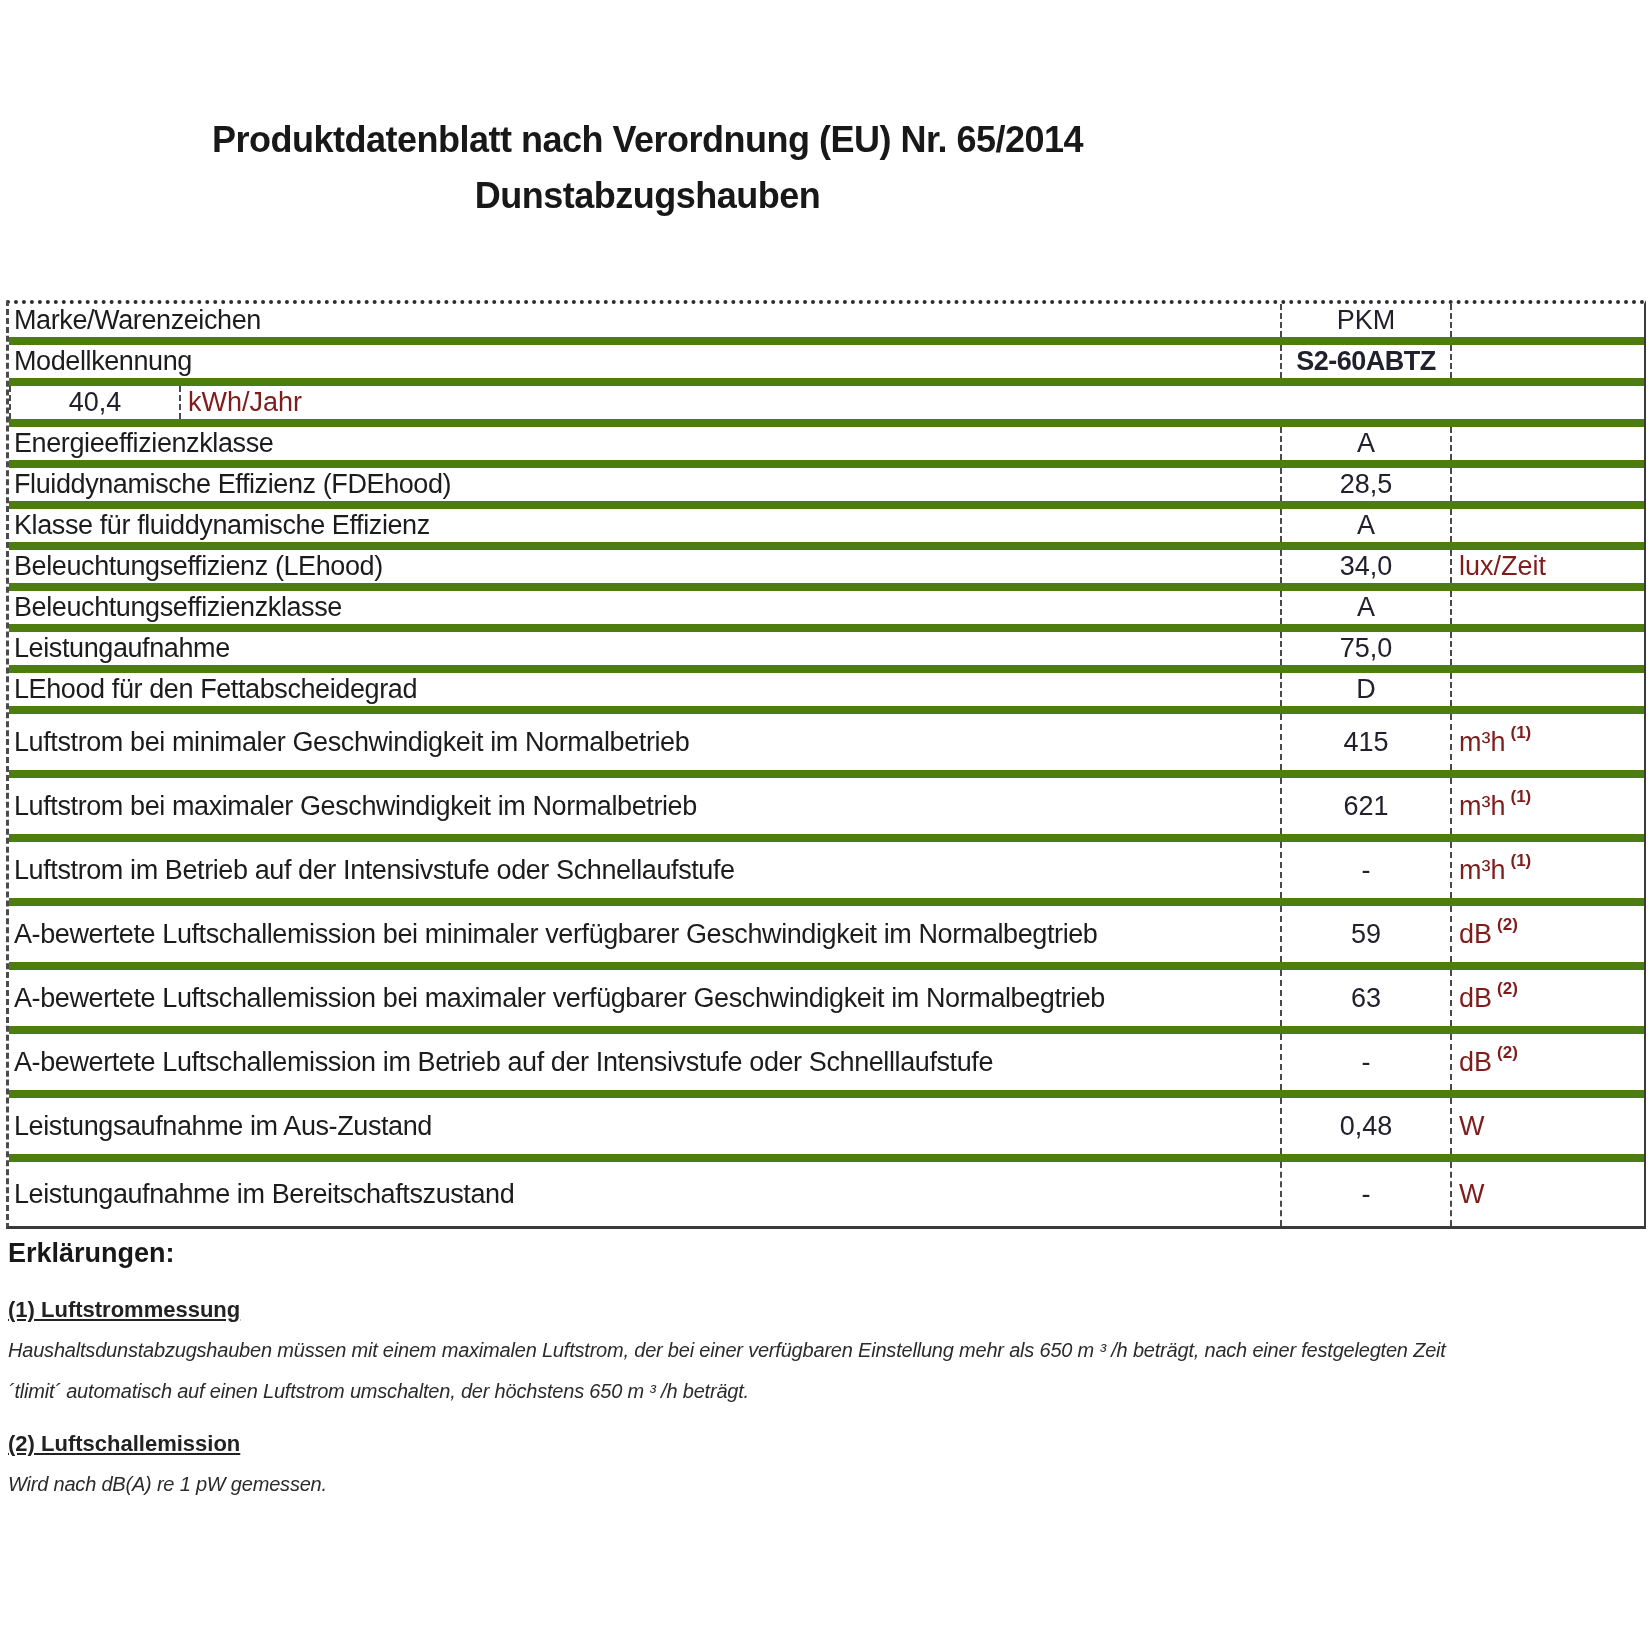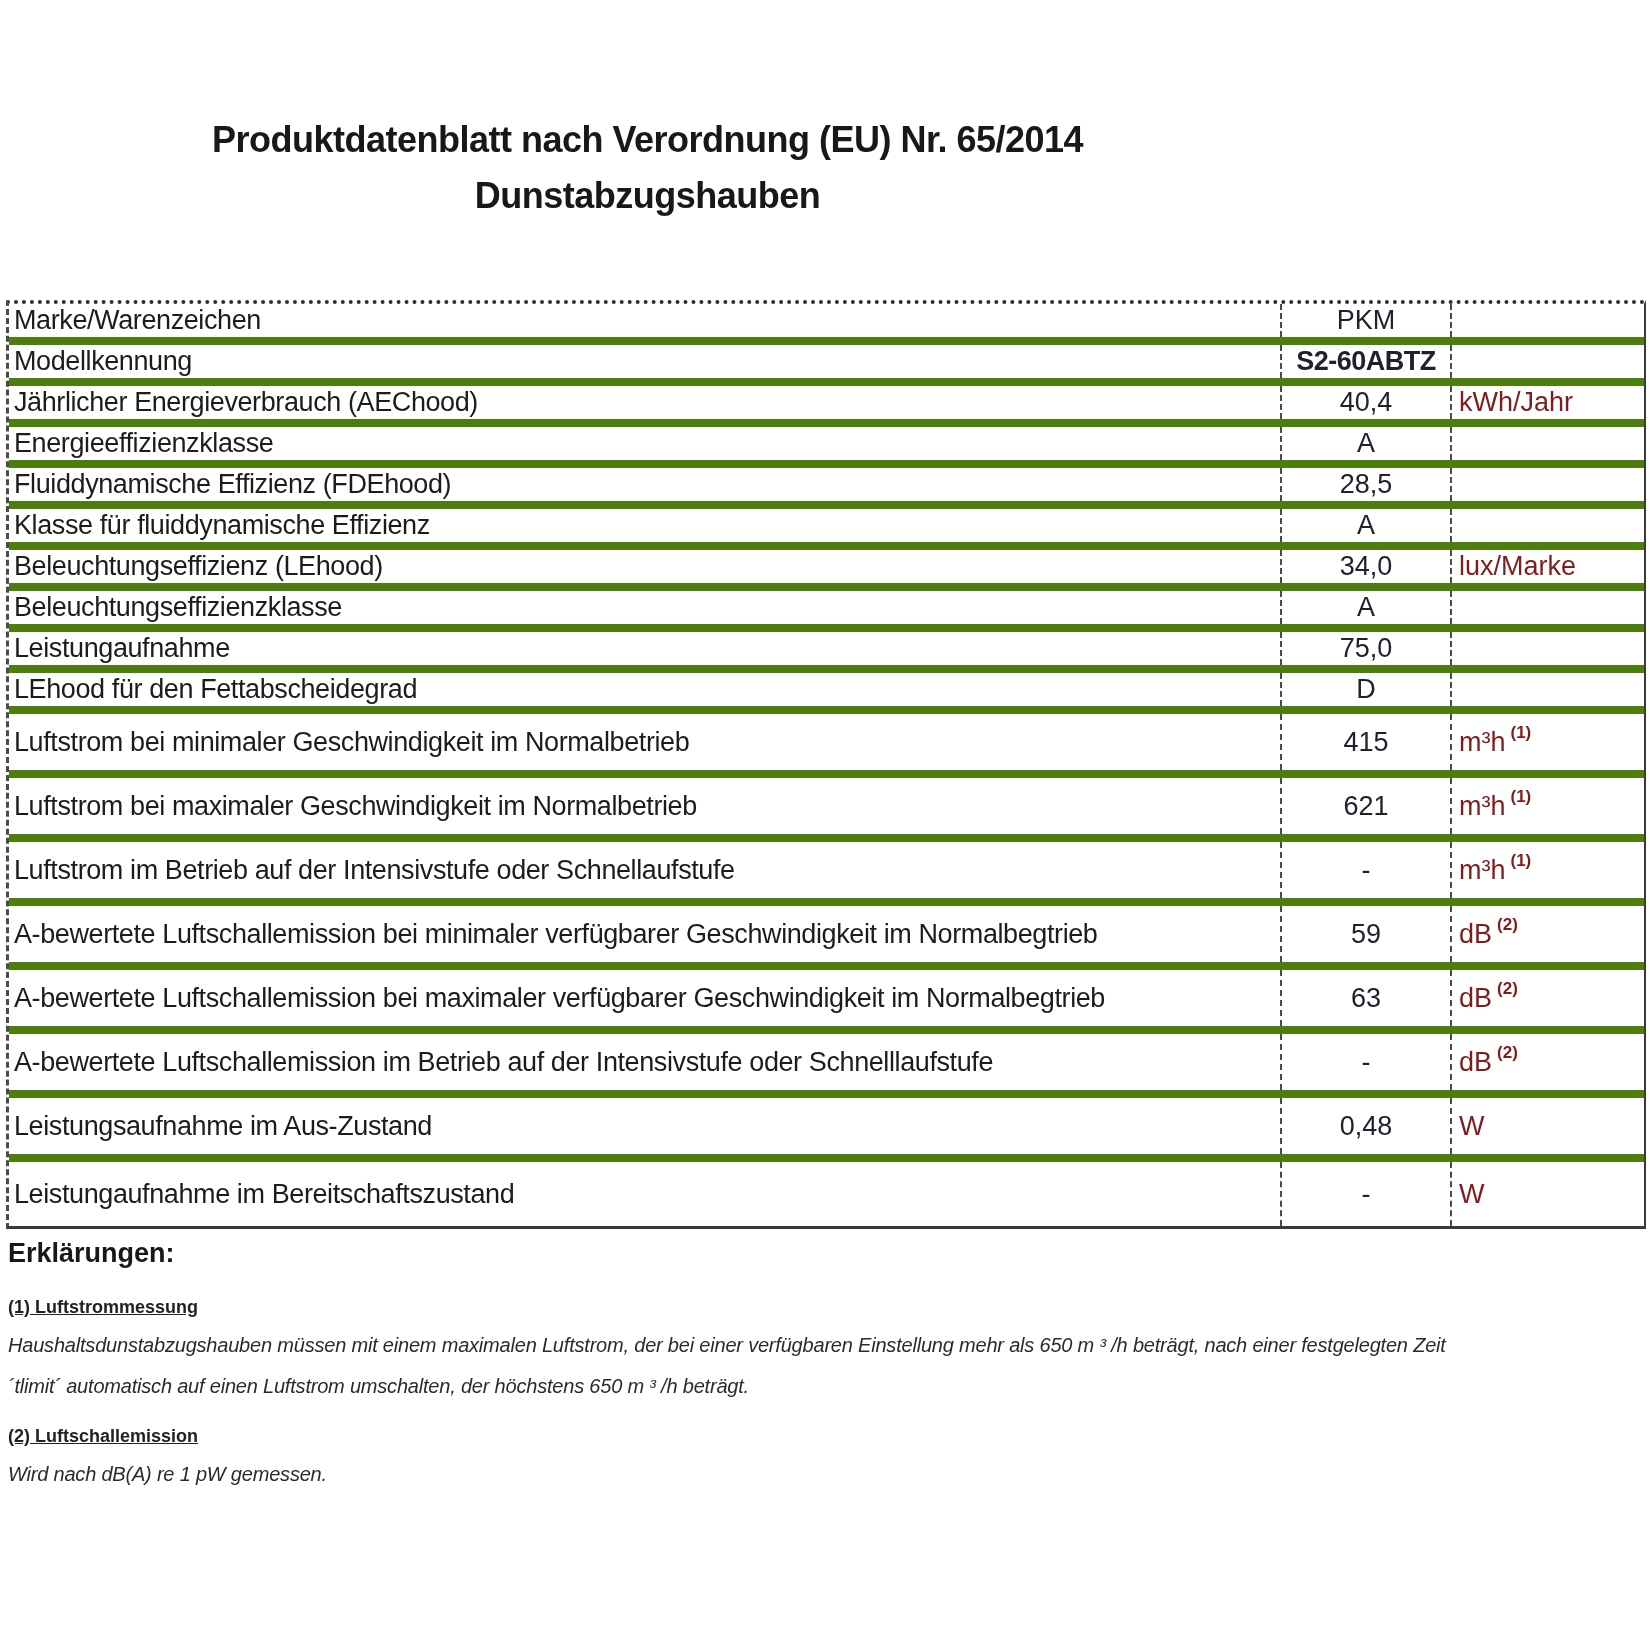--- a/index.html
+++ b/index.html
@@ -89,21 +89,21 @@
     left: 8px; top: 1238px;
     width: 1600px;
   }
   .exp-heading {
     font-size: 27px;
     font-weight: bold;
     color: #181818;
     margin-bottom: 26px;
   }
   .fn-title {
-    font-size: 18px;
+    font-size: 22px;
     font-weight: bold;
     text-decoration: underline;
     color: #222;
     margin-top: 28px;
     margin-bottom: 16px;
   }
   .fn-line {
     font-size: 20px;
     font-style: italic;
     color: #2b2b2b;
@@ -131,21 +131,20 @@
   </div>
       <div class="trow">
     <div class="c-label">Modellkennung</div>
     <div class="c-value bold">S2-60ABTZ</div>
     <div class="c-unit">
       <span class="u-base"></span>
       <span class="u-sup"></span>
     </div>
   </div>
       <div class="trow">
-    <div class="c-label">Jährlicher Energieverbrauch (AEChood)</div>
     <div class="c-value">40,4</div>
     <div class="c-unit">
       <span class="u-base">kWh/Jahr</span>
       <span class="u-sup"></span>
     </div>
   </div>
       <div class="trow">
     <div class="c-label">Energieeffizienzklasse</div>
     <div class="c-value">A</div>
     <div class="c-unit">
@@ -166,21 +165,21 @@
     <div class="c-value">A</div>
     <div class="c-unit">
       <span class="u-base"></span>
       <span class="u-sup"></span>
     </div>
   </div>
       <div class="trow">
     <div class="c-label">Beleuchtungseffizienz (LEhood)</div>
     <div class="c-value">34,0</div>
     <div class="c-unit">
-      <span class="u-base">lux/Marke</span>
+      <span class="u-base">lux/Zeit</span>
       <span class="u-sup"></span>
     </div>
   </div>
       <div class="trow">
     <div class="c-label">Beleuchtungseffizienzklasse</div>
     <div class="c-value">A</div>
     <div class="c-unit">
       <span class="u-base"></span>
       <span class="u-sup"></span>
     </div>

